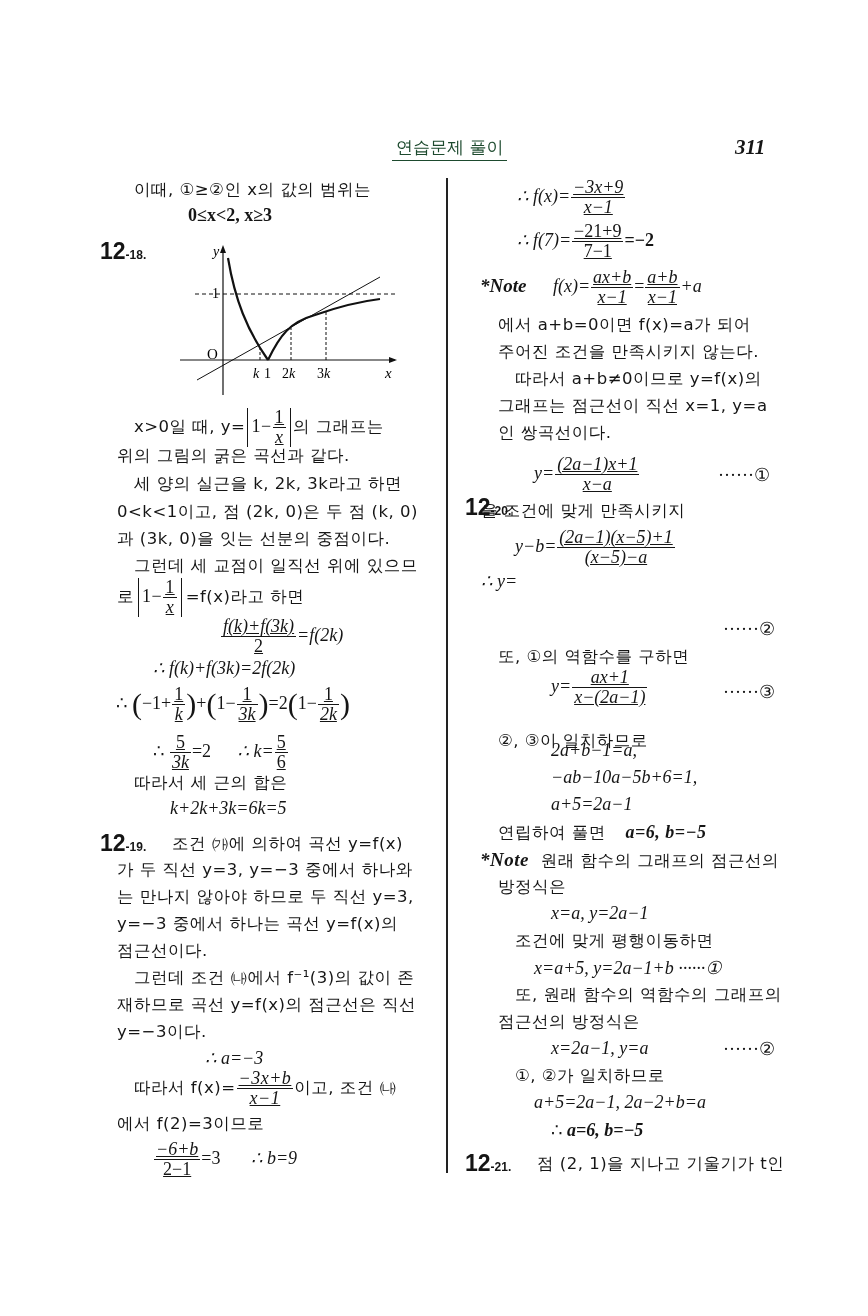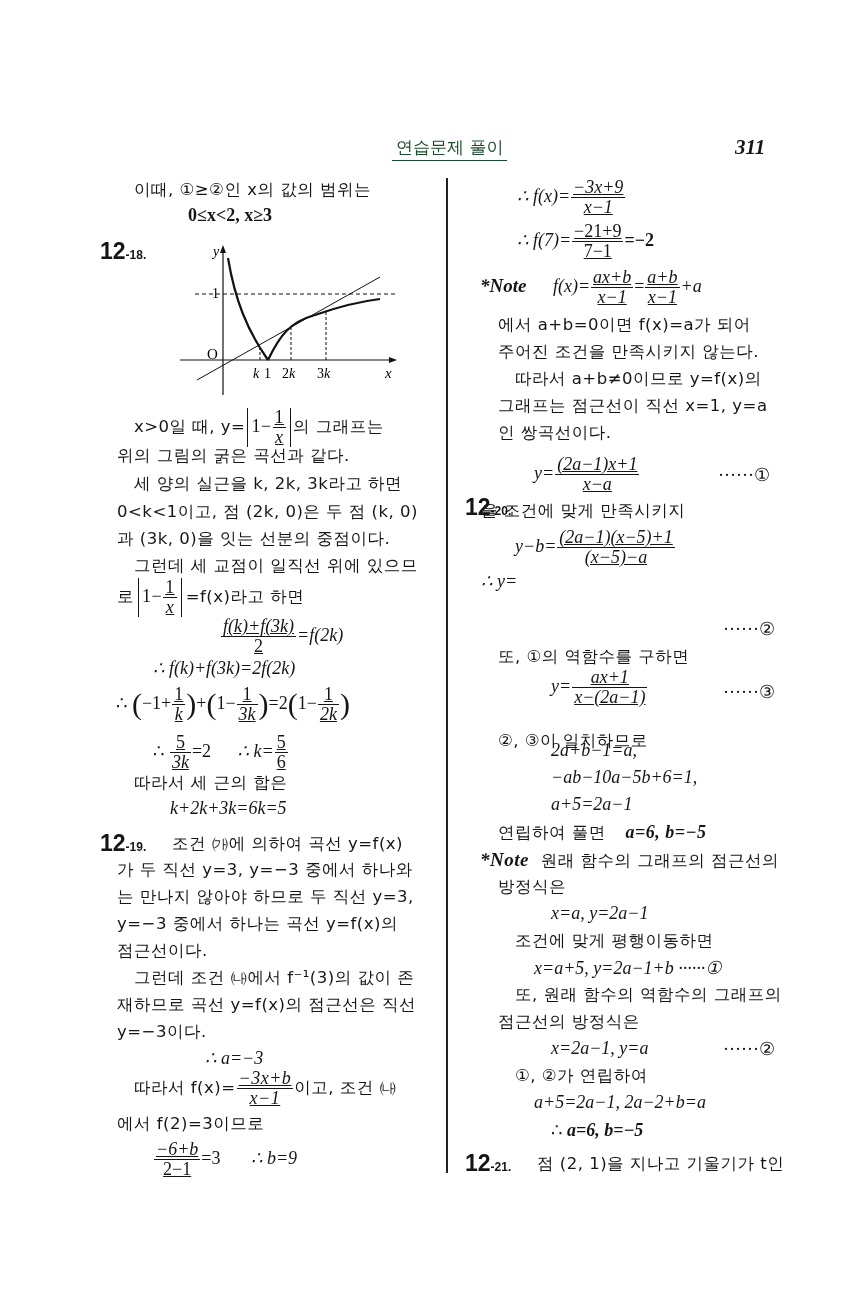--- a/index.html
+++ b/index.html
@@ -167,21 +167,21 @@
   <span style="margin-left:6px;">원래 함수의 그래프의 점근선의</span>
 </div>
 <div class="line k" style="left:498px; top:876px;">방정식은</div>
 <div class="line m i" style="left:551px; top:903px;">x=a, y=2a−1</div>
 <div class="line k" style="left:515px; top:930px;">조건에 맞게 평행이동하면</div>
 <div class="line m i" style="left:534px; top:957px;">x=a+5, y=2a−1+b ······①</div>
 <div class="line k" style="left:515px; top:984px;">또, 원래 함수의 역함수의 그래프의</div>
 <div class="line k" style="left:498px; top:1011px;">점근선의 방정식은</div>
 <div class="line m i" style="left:551px; top:1038px;">x=2a−1, y=a</div>
 <div class="line m" style="left:723px; top:1038px;">······②</div>
-<div class="line k" style="left:515px; top:1065px;">①, ②가 연립하여</div>
+<div class="line k" style="left:515px; top:1065px;">①, ②가 일치하므로</div>
 <div class="line m i" style="left:534px; top:1092px;">a+5=2a−1, 2a−2+b=a</div>
 <div class="line m" style="left:551px; top:1119px;">
   <span>∴</span>
   <span class="b i">a=6, b=−5</span>
 </div>
 
 <div class="line pnum" style="left:465px; top:1150px;">
   <span class="big">12</span><span class="small">-21.</span>
 </div>
 <div class="line k" style="left:537px; top:1153px;">점 (2, 1)을 지나고 기울기가 t인</div>

